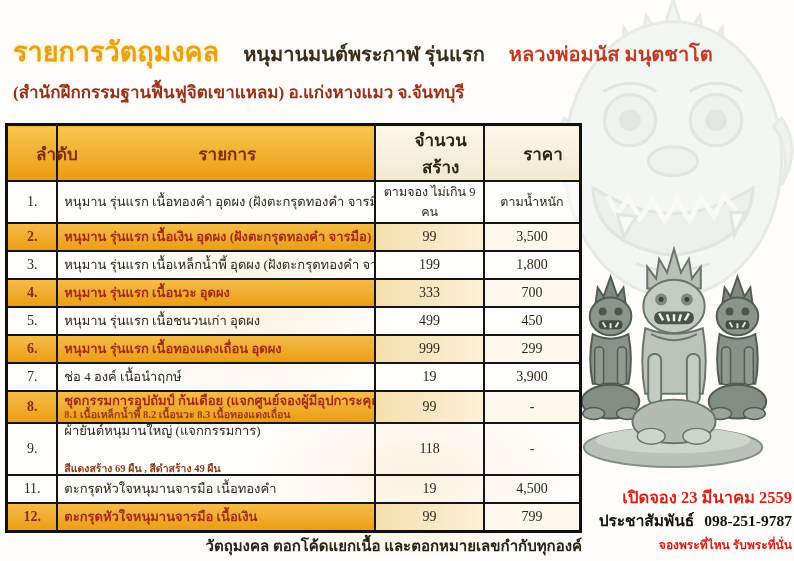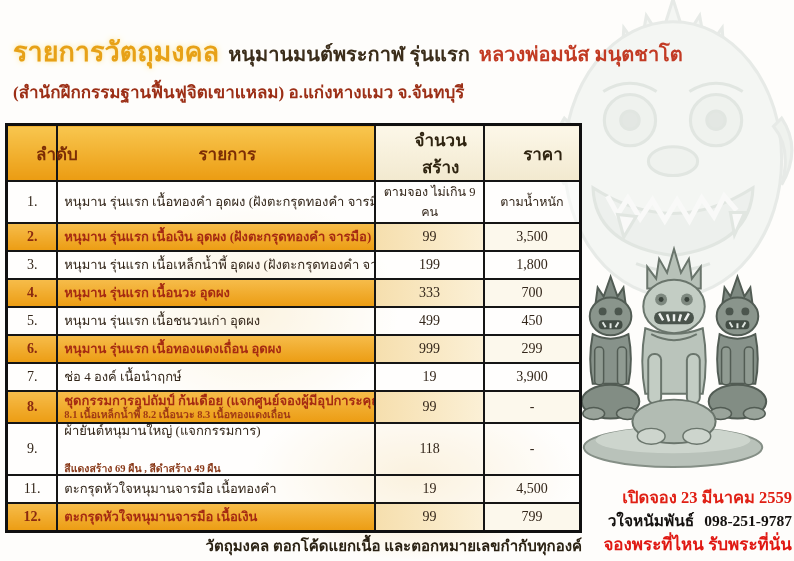--- a/index.html
+++ b/index.html
@@ -18,21 +18,21 @@
 
   
   .blob{position:absolute;border-radius:50%;pointer-events:none;}
   .blob1{left:110px;top:195px;width:290px;height:230px;
     background:radial-gradient(closest-side,rgba(242,211,140,.55),rgba(242,211,140,0));}
   .blob2{left:250px;top:390px;width:330px;height:170px;
     background:radial-gradient(closest-side,rgba(238,198,116,.5),rgba(238,198,116,0));}
 
   
   .title{position:absolute;left:13px;top:30px;width:640px;}
-  .tline1{display:flex;align-items:baseline;gap:9px;white-space:nowrap;}
+  .tline1{display:flex;align-items:baseline;gap:24px;white-space:nowrap;}
   .t-gold{font-size:27px;font-weight:bold;color:#e7a117;
     text-shadow:0 0 6px #fbe7a6,0 0 2px #fff0c2;}
   .t-main{font-size:20px;font-weight:600;color:#3b2d1a;}
   .t-monk{font-size:20px;font-weight:600;color:#c23b24;}
   .t-sub{margin-top:5px;font-size:17px;font-weight:600;color:#9c2f16;}
 
   
   .table-wrap{position:absolute;left:5px;top:123px;width:577px;}
   table.price{border-collapse:collapse;table-layout:fixed;width:577px;
     border:3px solid #101010;position:relative;z-index:2;}
@@ -64,21 +64,21 @@
 
   
   .footer-note{position:absolute;left:5px;top:534px;width:577px;text-align:right;
     font-size:15px;font-weight:bold;color:#2a2112;}
 
   
   .contact{position:absolute;left:586px;top:486px;width:206px;text-align:right;white-space:nowrap;}
   .c-line1{font-size:16.5px;font-weight:bold;color:#e02015;line-height:23px;}
   .c-line2{font-size:15.5px;font-weight:bold;color:#151210;line-height:23px;}
   .c-line2 .phone{margin-left:6px;}
-  .c-line3{font-size:17px;font-weight:bold;color:#e01812;line-height:26px;}
+  .c-line3{font-size:12px;font-weight:bold;color:#e01812;line-height:26px;}
 </style>
 </head>
 <body>
 
 <div class="page">
 
   <svg class="watermark" viewBox="0 0 240 310">
     <g fill="#eef2ef" stroke="#d8dfda" stroke-width="3">
       <path d="M120,4 L108,42 L94,20 L88,54 L72,32 L70,66 L170,66 L168,32 L152,54 L146,20 L132,42 Z"></path>
       <ellipse cx="120" cy="160" rx="106" ry="134"></ellipse>
@@ -261,19 +261,19 @@
       </tr>
     </tbody>
       </table>
   </div>
 
   <div class="footer-note">วัตถุมงคล ตอกโค้ดแยกเนื้อ และตอกหมายเลขกำกับทุกองค์</div>
 
   <div class="contact">
     <div class="c-line1">เปิดจอง 23 มีนาคม 2559</div>
     <div class="c-line2">
-      <span>วใจหนัมพันธ์</span>
+      <span>ประชาสัมพันธ์</span>
       <span class="phone">098-251-9787</span>
     </div>
     <div class="c-line3">จองพระที่ไหน รับพระที่นั่น</div>
   </div>
 
 </div>
 
 </body></html>

